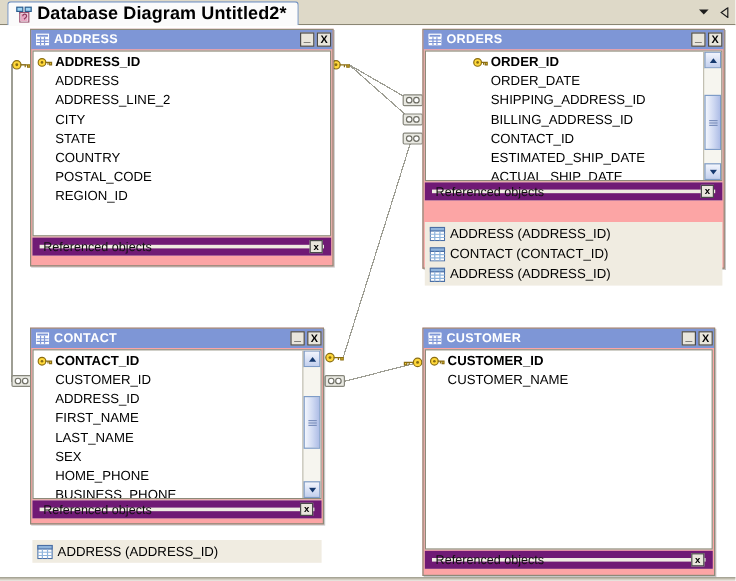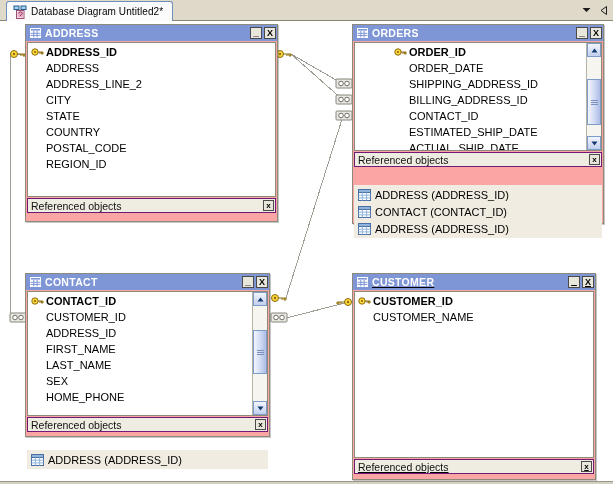--- a/index.html
+++ b/index.html
@@ -12,21 +12,21 @@
   }
   #app{position:relative;width:613px;height:484px;background:#ffffff;overflow:hidden;}
 
   
   .tabbar{position:absolute;left:0;top:0;width:613px;height:21px;background:#ded9c8;
           border-bottom:1px solid #8a8673;box-sizing:border-box;}
   .tab{position:absolute;left:6px;top:1px;height:20px;background:#fbfbfb;
        border-left:1px solid #6f8fbf;border-top:1px solid #6f8fbf;border-right:1px solid #6f8fbf;
        border-top-left-radius:3px;border-top-right-radius:3px;
        padding:0 9px 0 6px;display:flex;align-items:center;gap:4px;box-sizing:border-box;}
-  .tab-title{font-weight:normal;font-size:10px;color:#000;white-space:nowrap;letter-spacing:.1px;}
+  .tab-title{font-weight:bold;font-size:15px;color:#000;white-space:nowrap;letter-spacing:.1px;}
   .tab-ico{width:14px;height:14px;position:relative;flex:none;}
   .tabctl{position:absolute;top:3px;width:14px;height:14px;display:flex;align-items:center;justify-content:center;
           font-size:9px;color:#2b2b2b;line-height:1;}
 
   
   .canvas{position:absolute;left:0;top:21px;width:613px;height:460px;background:#fff;overflow:hidden;}
   .canvas>svg{position:absolute;left:0;top:0;}
 
   
   .tbl{position:absolute;background:#fca5a5;border:1px solid #8d8a79;box-sizing:border-box;
@@ -58,21 +58,21 @@
           display:flex;align-items:center;justify-content:center;font-size:7px;color:#123a73;}
   .sb-up{top:0;}.sb-dn{bottom:0;}
   .sb-track{position:absolute;left:0;right:0;top:14px;bottom:14px;background:#f6f5ef;}
   .sb-thumb{position:absolute;left:0;width:14px;box-sizing:border-box;
             background:linear-gradient(90deg,#f3f6fd,#cfd9f2 55%,#aebde6);
             border:1px solid #7e9cc8;display:flex;align-items:center;justify-content:center;}
   .grip{width:7px;height:5px;}
   .grip i{display:block;height:1px;background:#7c90bd;margin-bottom:1px;}
 
   
-  .refbar{height:15px;background:#efece2;border:1px solid #701a75;margin:0 1px;
+  .refbar{height:15px;background:#efece2;border:6px solid #701a75;margin:0 1px;
           display:flex;align-items:center;padding:0 1px 0 3px;box-sizing:border-box;}
   .refbar-t{flex:1;font-size:10.5px;color:#111;white-space:nowrap;}
   .refx{width:11px;height:11px;background:#e9e6dc;border:1px solid #4a4a4a;box-sizing:border-box;
         display:flex;align-items:center;justify-content:center;font-size:8px;font-weight:bold;line-height:1;}
   .reflist{margin:18px 1px;padding:1px 0 1px 0;background:#f0ece1;}
   .refitem{height:17px;display:flex;align-items:center;padding-left:4px;white-space:nowrap;}
   .refitem .gico{width:13px;height:12px;flex:none;margin-right:4px;position:relative;}
   .refitem span.rt{font-size:11px;color:#000;}
 
   .frame{position:absolute;left:0;top:481px;width:613px;height:3px;
@@ -390,20 +390,24 @@
                 <span class="cn">LAST_NAME</span>
               </div>
               <div class="col">
                 <span class="pad"></span>
                 <span class="cn">SEX</span>
               </div>
               <div class="col">
                 <span class="pad"></span>
                 <span class="cn">HOME_PHONE</span>
               </div>
+              <div class="col">
+                <span class="pad"></span>
+                <span class="cn">BUSINESS_PHONE</span>
+              </div>
             </div>
             <div class="sb">
               <div class="sb-btn sb-up">
                 <svg width="7" height="5" viewBox="0 0 7 5">
                   <path d="M3.5 0.5 L6.5 4.5 L0.5 4.5 Z" fill="#15396f"></path>
                 </svg>
               </div>
               <div class="sb-track">
                 <div class="sb-thumb" style="top: 24px; height: 44px;">
                   <span class="grip">
@@ -431,21 +435,21 @@
                   <rect x="0.5" y="0.5" width="12" height="3" fill="#8fb4dc" stroke="#4a6fa5"></rect>
                   <line x1="4.3" y1="3.5" x2="4.3" y2="11.5" stroke="#8fb4dc"></line>
                   <line x1="8.6" y1="3.5" x2="8.6" y2="11.5" stroke="#8fb4dc"></line>
                   <line x1="0.5" y1="6.2" x2="12.5" y2="6.2" stroke="#8fb4dc"></line>
                   <line x1="0.5" y1="8.9" x2="12.5" y2="8.9" stroke="#8fb4dc"></line>
                 </svg></span>
               <span class="rt">ADDRESS (ADDRESS_ID)</span>
             </div>
           </div>
         </div>
-        <div class="tbl" style="left: 352px; top: 252px; width: 244px; height: 207px; text-decoration: underline;">
+        <div class="tbl" style="left: 352px; top: 252px; width: 244px; height: 207px;">
           <div class="tbar">
             <span class="tbar-ico"><svg width="11" height="10" viewBox="0 0 11 10">
                 <rect x="0.5" y="0.5" width="10" height="9" fill="#ffffff" stroke="#ffffff"></rect>
                 <rect x="0.5" y="0.5" width="10" height="2.6" fill="#7e96d6" stroke="#ffffff"></rect>
                 <line x1="3.8" y1="3" x2="3.8" y2="9.5" stroke="#7e96d6"></line>
                 <line x1="7.1" y1="3" x2="7.1" y2="9.5" stroke="#7e96d6"></line>
                 <line x1="0.5" y1="5.3" x2="10.5" y2="5.3" stroke="#7e96d6"></line>
                 <line x1="0.5" y1="7.4" x2="10.5" y2="7.4" stroke="#7e96d6"></line>
               </svg></span>
             <span class="tbar-name">CUSTOMER</span>

